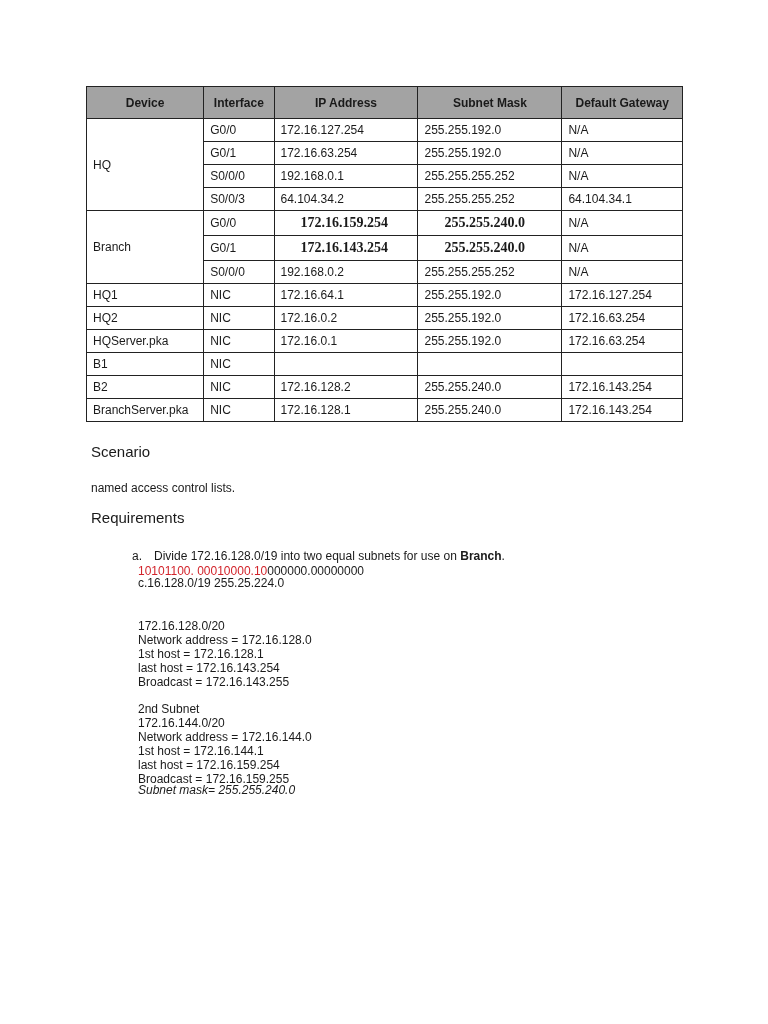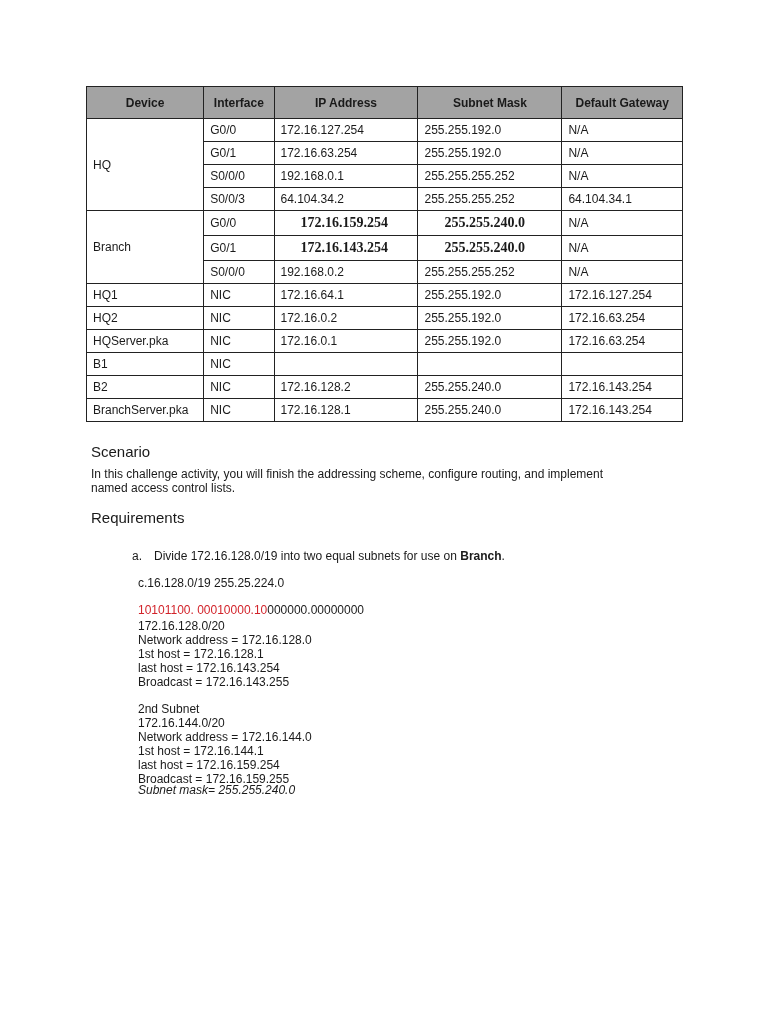--- a/index.html
+++ b/index.html
@@ -198,31 +198,31 @@
       <td>NIC</td>
       <td>172.16.128.1</td>
       <td>255.255.240.0</td>
       <td>172.16.143.254</td>
     </tr>
   </tbody>
 </table>
 
 <h2 class="heading" style="top:443px;">Scenario</h2>
 <p class="para" style="top:467px;">
-  <span>In this challenge activity, you will finish the addressing scheme, configure routing, and implement</span><br>
+  <br>
   <span>named access control lists.</span>
 </p>
 
 <h2 class="heading" style="top:509px;">Requirements</h2>
 <p class="req-item">
   <span class="marker">a.</span><span>Divide 172.16.128.0/19 into two equal subnets for use on </span><b>Branch</b><span>.</span>
 </p>
 
 <p class="work" style="top:576px;">c.16.128.0/19 255.25.224.0</p>
-<p class="work" style="top:603px;text-align:right;"><span class="red">10101100. 00010000.10</span><span>000000.00000000</span></p>
+<p class="work" style="top:564px;text-align:right;"><span class="red">10101100. 00010000.10</span><span>000000.00000000</span></p>
 
 <div class="work" style="top:619px;"><span>172.16.128.0/20</span>
 <span>Network address = 172.16.128.0</span>
 <span>1st host = 172.16.128.1</span>
 <span>last host = 172.16.143.254</span>
 <span>Broadcast = 172.16.143.255</span></div>
 
 <div class="work" style="top:702px;"><span>2nd Subnet</span>
 <span>172.16.144.0/20</span>
 <span>Network address = 172.16.144.0</span>

